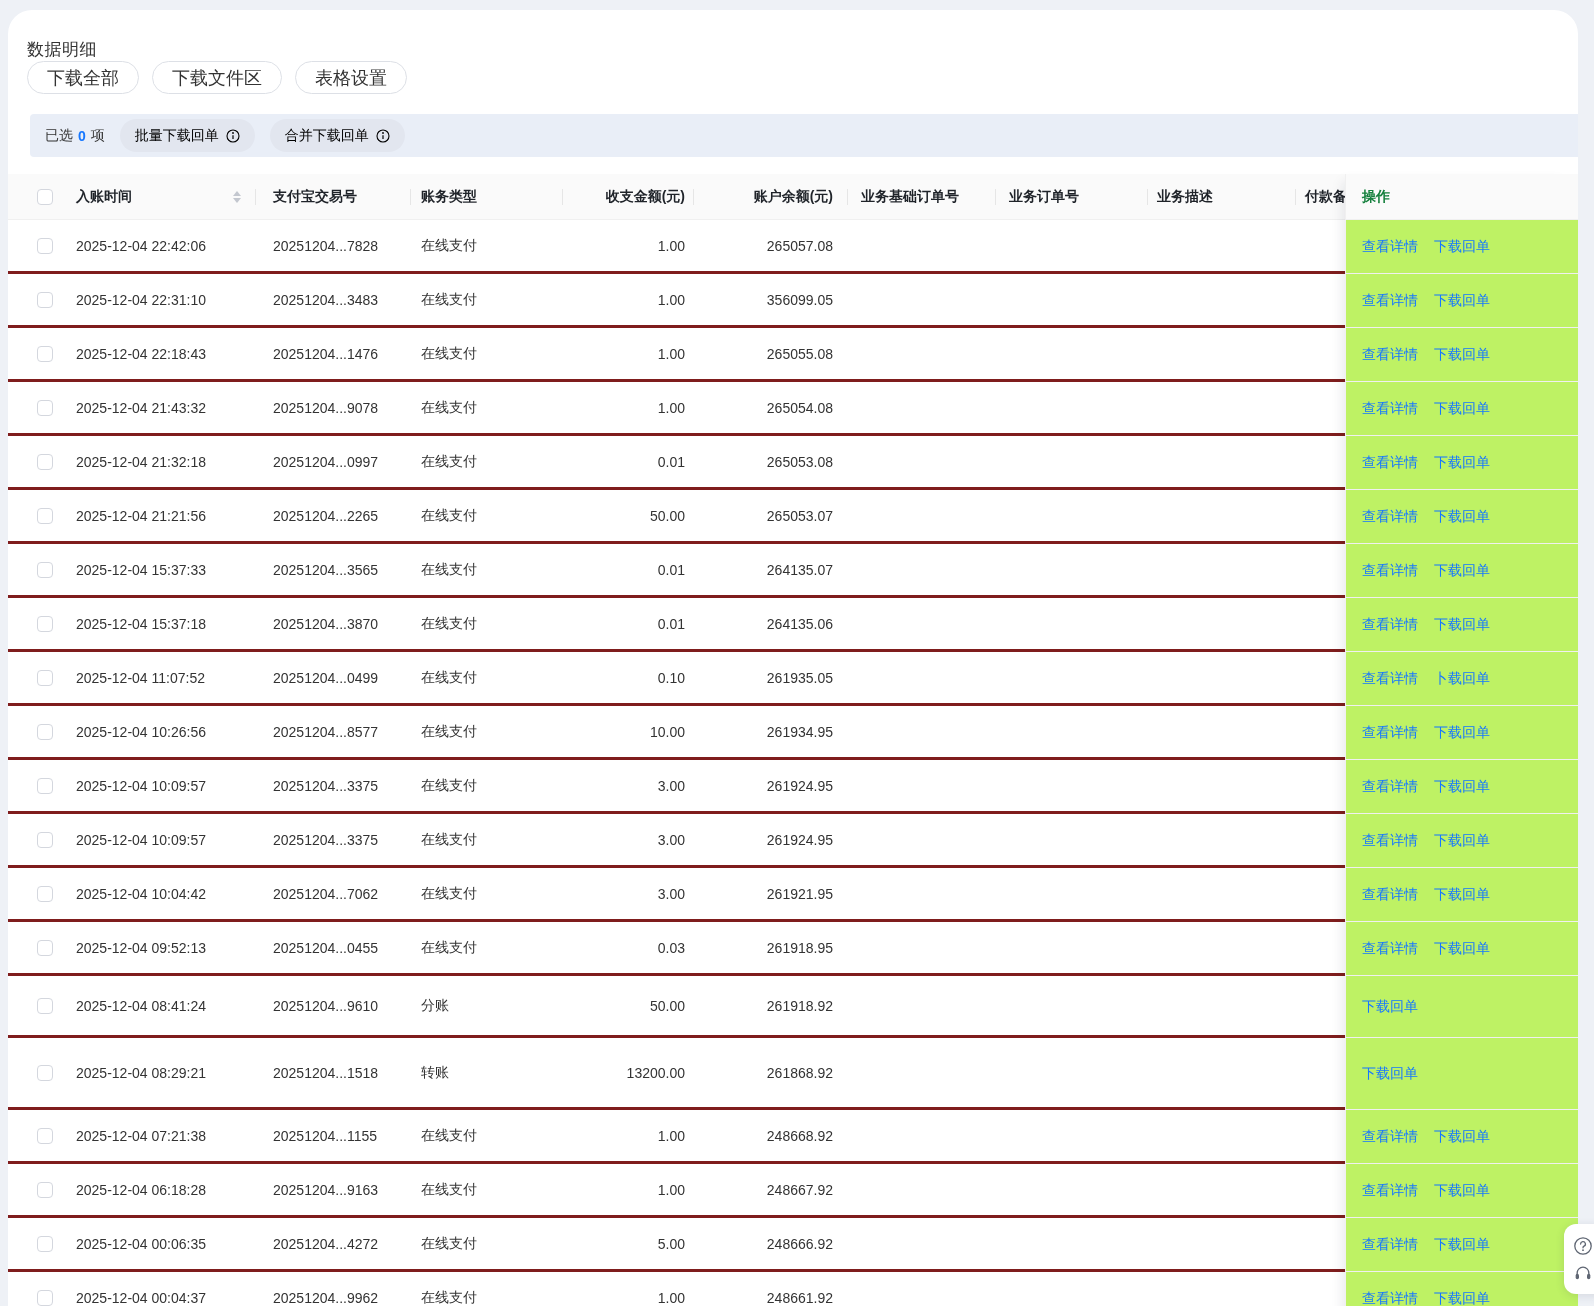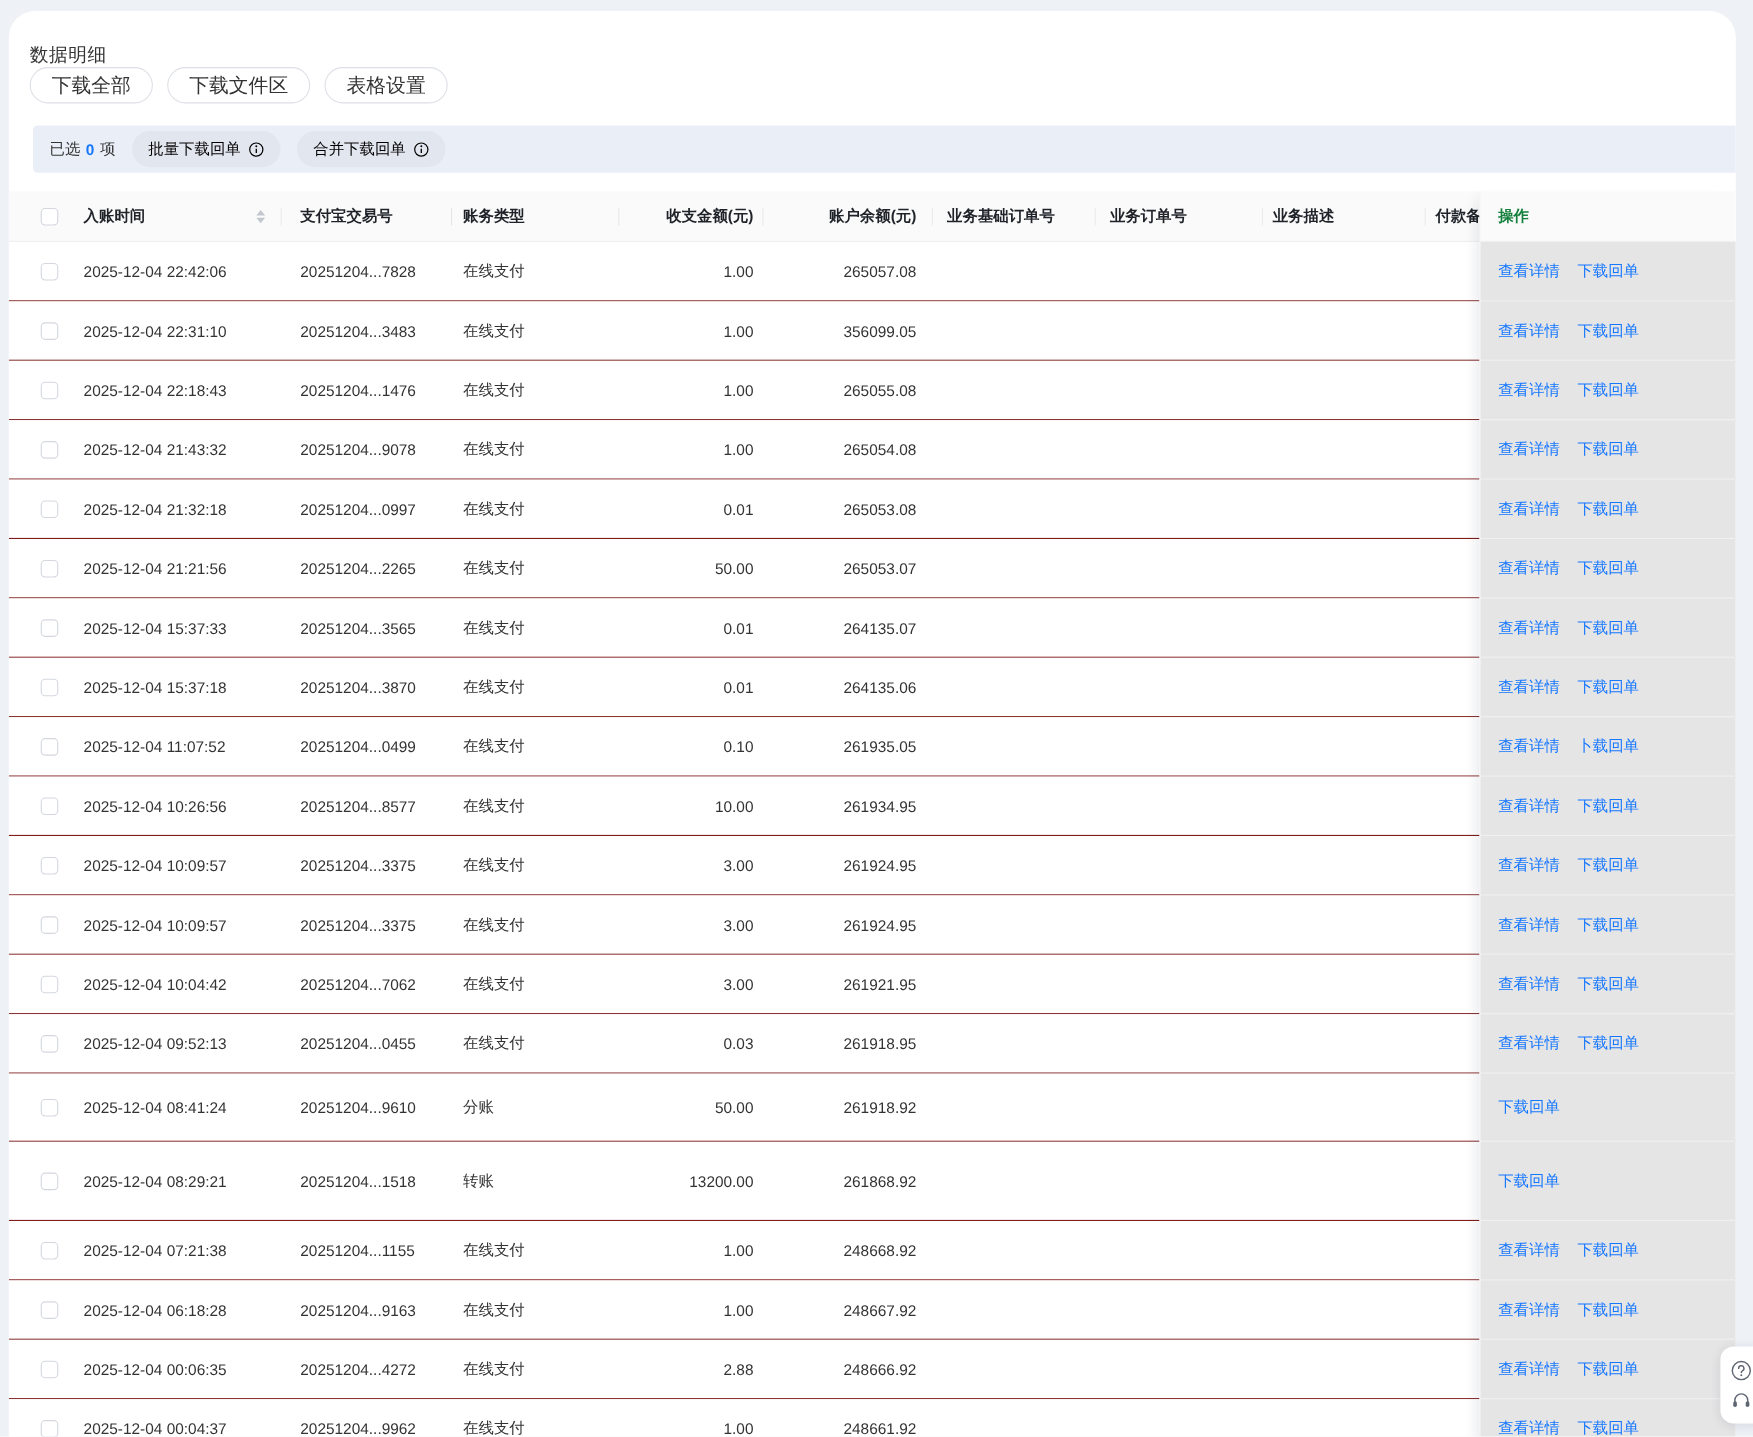--- a/index.html
+++ b/index.html
@@ -31,21 +31,21 @@
   .selected-info { display:flex; gap:5px; align-items:center; color:#333; }
   .selected-count { color:#1677ff; font-weight:700; }
   .pill-disabled {
     height:33px; padding:0 15px; border-radius:17px; background:#e2e6ef; border:none;
     color:#000000; font-size:14px; display:flex; align-items:center; gap:7px;
   }
   .info-icon { width:14px; height:14px; display:inline-block; }
   
   .table-wrap { position:relative; margin-top:17px; height:1162px; }
   .thead { display:flex; height:46px; background:#fafafa; border-bottom:1px solid #f0f0f0; align-items:center; font-weight:700; color:#1f2329; }
-  .trow  { display:flex; height:54px; background:#fff; border-bottom:1px solid #7f1d1d; align-items:flex-start; }
+  .trow  { display:flex; height:54px; background:#fff; border-bottom:3px solid #7f1d1d; align-items:flex-start; }
   #tbody .trow:nth-child(15){ height:62px; }
   #tbody .trow:nth-child(16){ height:72px; }
   .cell { flex:none; display:flex; align-items:center; height:100%; position:relative; overflow:hidden; white-space:nowrap; }
   .c-check { width:58px; padding-left:29px; }
   .c-time  { width:189px; padding-left:10px; }
   .c-txn   { width:155px; padding-left:18px; }
   .c-type  { width:152px; padding-left:11px; }
   .c-amount{ width:131px; padding-right:8px; justify-content:flex-end; }
   .c-balance{ width:154px; padding-right:14px; justify-content:flex-end; }
   .c-base  { width:148px; padding-left:14px; }
@@ -60,21 +60,21 @@
   .sort-icon i { width:0; height:0; border-left:4px solid transparent; border-right:4px solid transparent; display:block; }
   .sort-up { border-bottom:5px solid #c3c7cf; }
   .sort-down { border-top:5px solid #c3c7cf; }
   
   .action-col {
     position:absolute; top:0; left:1337px; width:233px; height:100%;
     background:#fff; border-left:1px solid #f0f0f0;
     box-shadow:-10px 0 12px -8px rgba(20,30,60,.10);
   }
   .action-head { height:46px; background:#fafafa; border-bottom:1px solid #f0f0f0; display:flex; align-items:center; padding-left:16px; font-weight:700; color:#15803d; }
-  .arow { height:54px; border-bottom:1px solid #f0f0f0; display:flex; align-items:center; gap:16px; padding-left:16px; background:#e5e5e5; }
+  .arow { height:54px; border-bottom:1px solid #f0f0f0; display:flex; align-items:center; gap:16px; padding-left:16px; background:#bef264; }
   #action-body .arow:nth-child(15){ height:62px; }
   #action-body .arow:nth-child(16){ height:72px; }
   .link { color:#1677ff; cursor:pointer; }
   
   .float-widget {
     position:absolute; right:-14px; bottom:12px; width:44px; height:70px;
     background:#fff; border-radius:12px; box-shadow:0 2px 10px rgba(30,40,70,.12);
     display:flex; flex-direction:column; align-items:flex-start; justify-content:space-around; padding:8px 0 8px 9px;
   }
   .float-widget svg { color:#5f6673; }
@@ -410,21 +410,21 @@
     <div class="cell c-remark"></div>
   </div>
 
   <div class="trow">
     <div class="cell c-check">
             <span class="checkbox"></span>
           </div>
     <div class="cell c-time">2025-12-04 00:06:35</div>
     <div class="cell c-txn">20251204...4272</div>
     <div class="cell c-type">在线支付</div>
-    <div class="cell c-amount">2.88</div>
+    <div class="cell c-amount">5.00</div>
     <div class="cell c-balance">248666.92</div>
     <div class="cell c-base"></div>
     <div class="cell c-order"></div>
     <div class="cell c-desc"></div>
     <div class="cell c-remark"></div>
   </div>
 
   <div class="trow">
     <div class="cell c-check">
             <span class="checkbox"></span>

